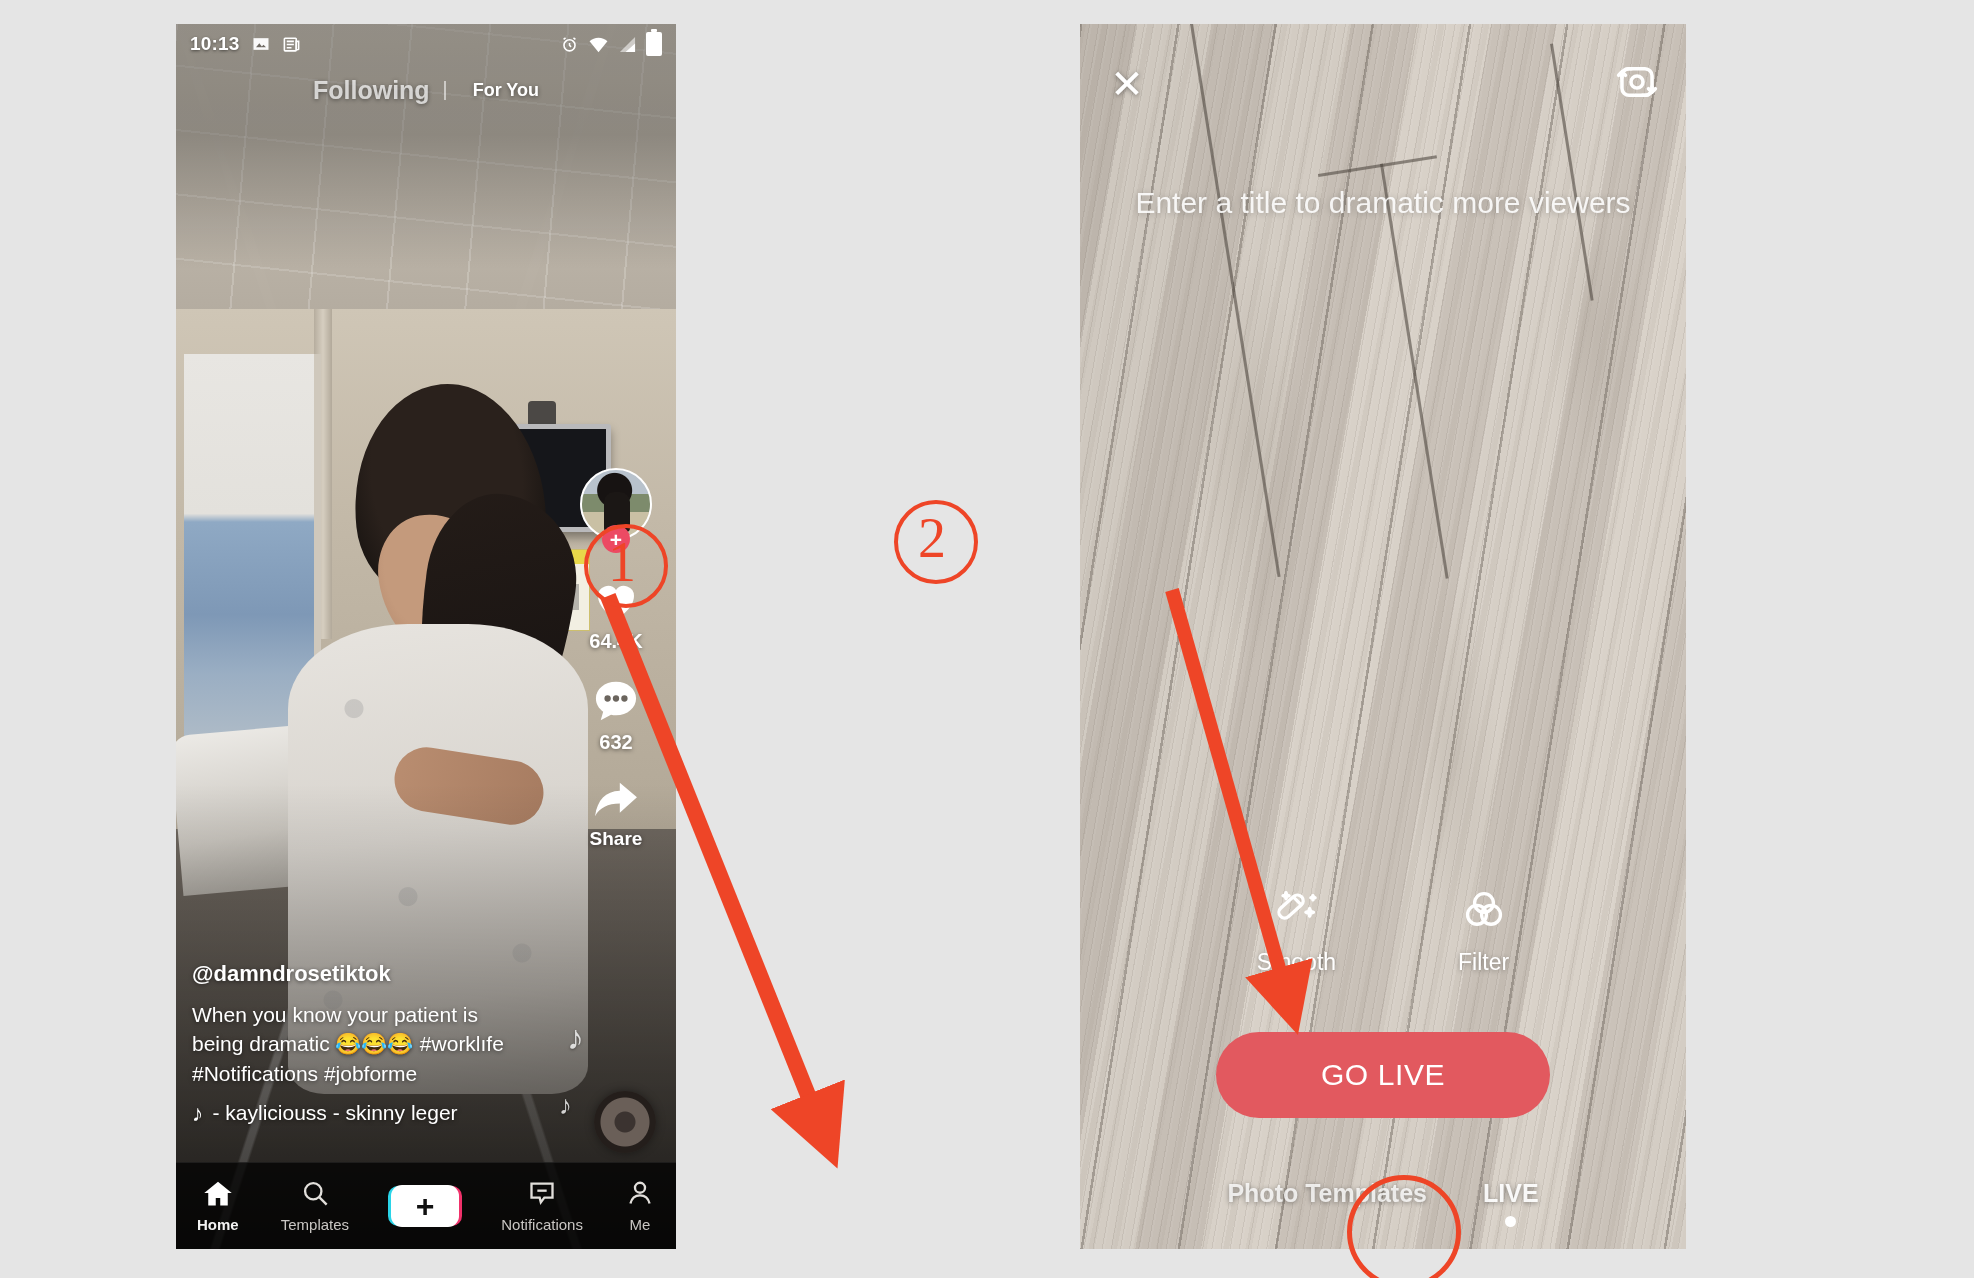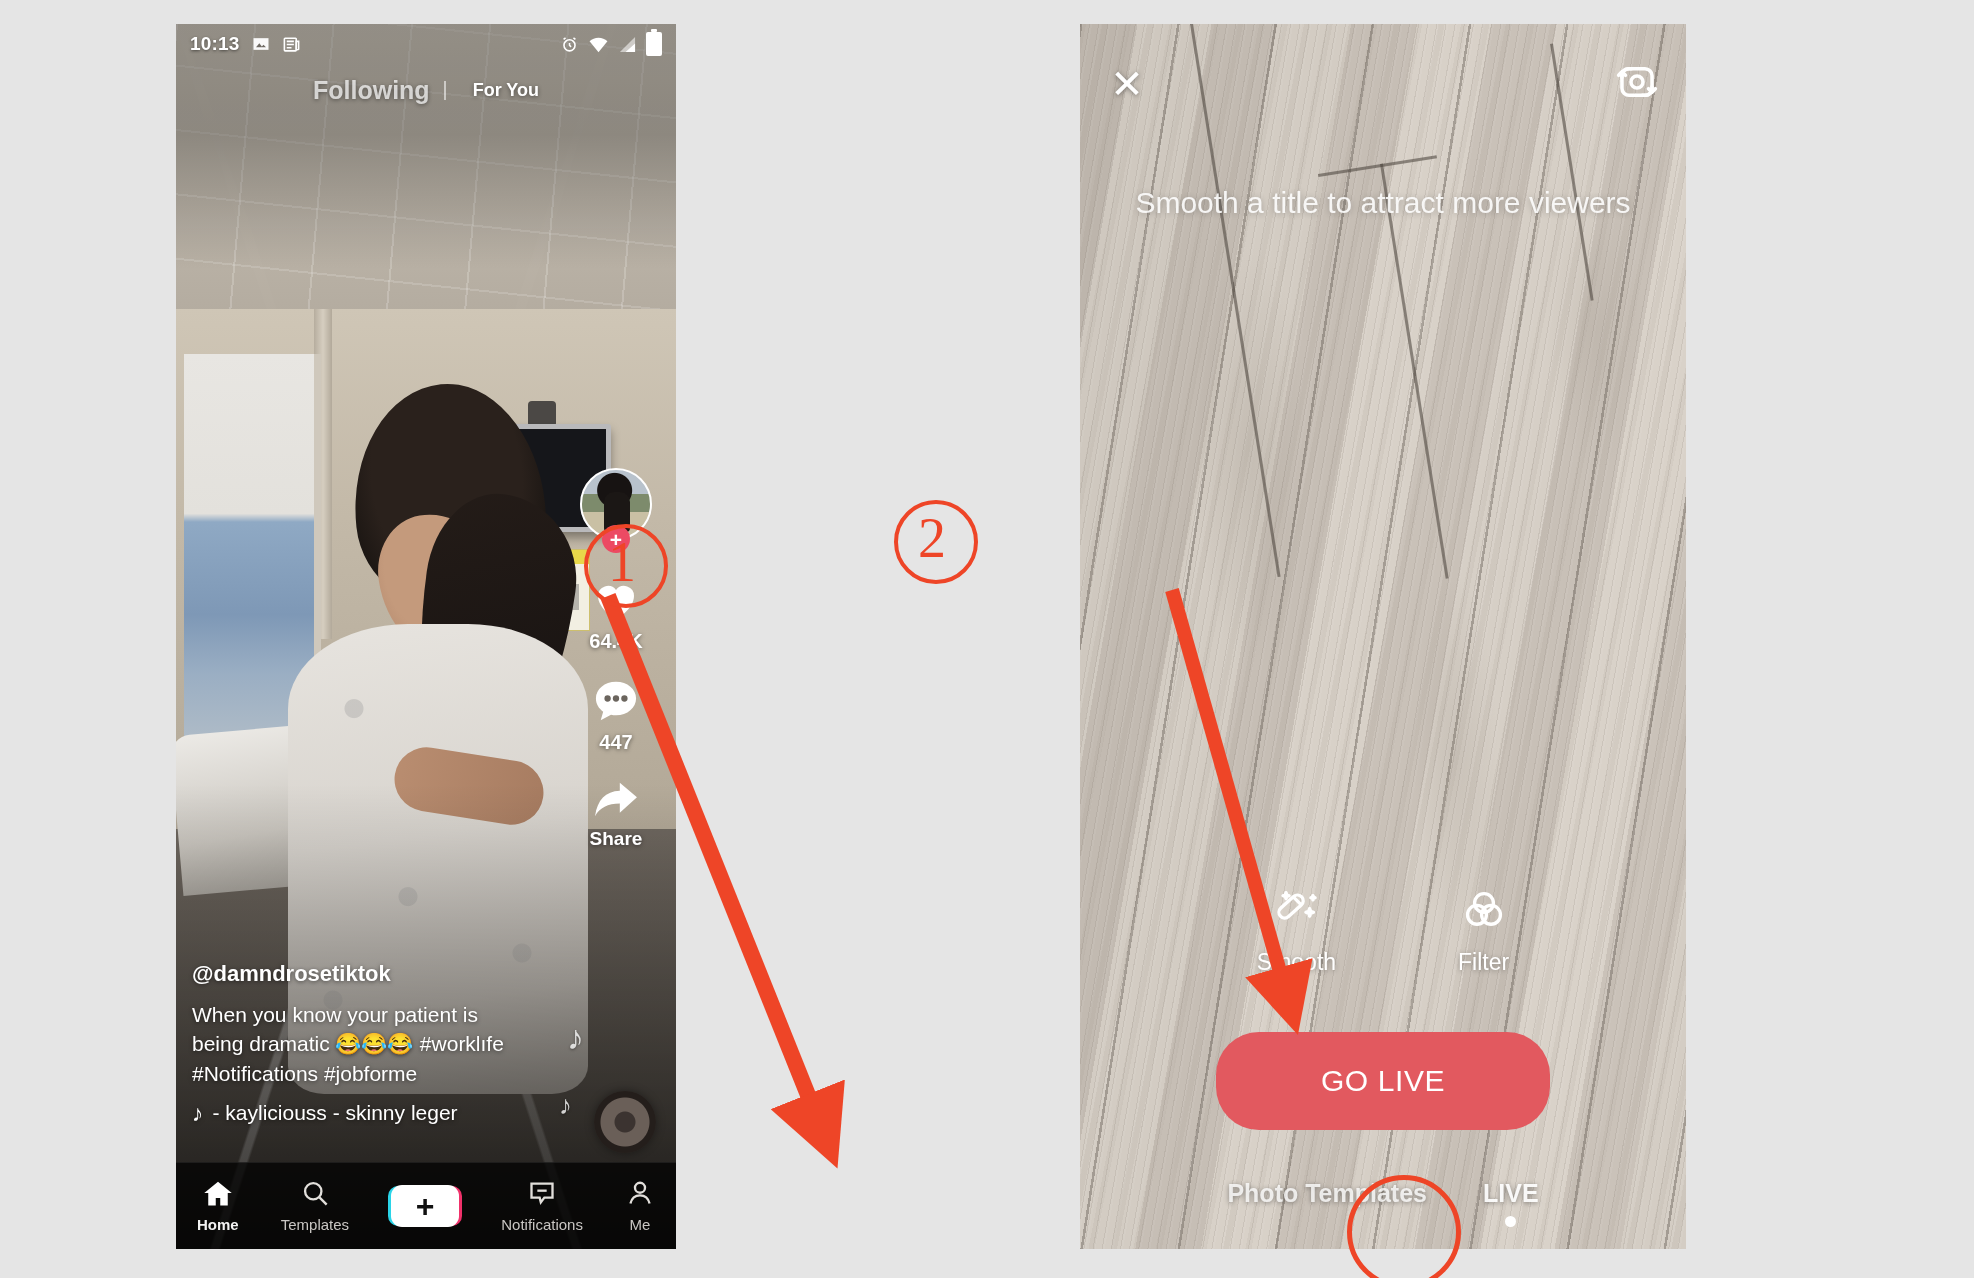--- a/index.html
+++ b/index.html
@@ -264,21 +264,21 @@
     text-shadow:0 1px 6px rgba(0,0,0,.25);
   }
   .live-tools{
     position:absolute;left:0;top:862px;width:100%;
     display:flex;justify-content:center;gap:122px;
   }
   .tool{display:flex;flex-direction:column;align-items:center;gap:11px;}
   .tool-label{color:#fff;font-size:23px;font-weight:400;text-shadow:0 1px 5px rgba(0,0,0,.35);}
   .golive-btn{
     position:absolute;left:50%;transform:translateX(-50%);top:1008px;
-    width:334px;height:98px;border-radius:43px;
+    width:334px;height:86px;border-radius:43px;
     background:#e2595f;
     display:flex;align-items:center;justify-content:center;
     color:#fff;font-size:30px;font-weight:400;letter-spacing:.6px;
   }
   .live-bottom{
     position:absolute;left:0;bottom:0;width:100%;height:92px;
     display:flex;align-items:center;justify-content:center;gap:56px;
   }
   .lb-item{display:flex;flex-direction:column;align-items:center;gap:8px;}
   .lb-text{color:rgba(255,255,255,.92);font-size:25px;font-weight:700;text-shadow:0 1px 5px rgba(0,0,0,.4);}
@@ -394,21 +394,21 @@
 
       <div class="rail-item">
         <span>
           <svg width="46" height="44" viewBox="0 0 24 23" fill="#fff">
               <path d="M12 1.5c6 0 10.5 3.9 10.5 8.7S18 19 12 19c-.9 0-1.8-.1-2.6-.3L4 21.5l1.3-4.4C3.1 15.5 1.5 13.1 1.5 10.2 1.5 5.4 6 1.5 12 1.5z"></path>
               <circle cx="7.6" cy="10.2" r="1.65" fill="#6b655e"></circle>
               <circle cx="12" cy="10.2" r="1.65" fill="#6b655e"></circle>
               <circle cx="16.4" cy="10.2" r="1.65" fill="#6b655e"></circle>
             </svg>
         </span>
-        <span class="rail-count">447</span>
+        <span class="rail-count">632</span>
       </div>
 
       <div class="rail-item">
         <span>
           <svg width="46" height="40" viewBox="0 0 24 21" fill="#fff">
               <path d="M14 1.5v4.2C6.5 6 2.2 10.5 1 19c2.6-4.4 6.6-6.6 13-6.6v4.8L23 9z"></path>
             </svg>
         </span>
         <span class="rail-label">Share</span>
       </div>
@@ -488,21 +488,21 @@
           <rect x="4.5" y="5.5" width="17" height="15" rx="4"></rect>
           <circle cx="13" cy="13" r="3.4"></circle>
           <path d="M4.5 10.5V9a3.5 3.5 0 0 1 3.5-3.5h2"></path>
           <path d="M21.5 15.5V17a3.5 3.5 0 0 1-3.5 3.5h-2"></path>
           <path d="M2.6 9.2l1.9-2 2 2"></path>
           <path d="M23.4 16.8l-1.9 2-2-2"></path>
         </svg>
       </div>
     </div>
 
-    <div class="title-placeholder">Smooth a title to attract more viewers</div>
+    <div class="title-placeholder">Enter a title to dramatic more viewers</div>
 
     <div class="live-tools">
       <div class="tool">
         <span>
           <svg width="48" height="48" viewBox="0 0 26 26" fill="none" stroke="#fff" stroke-width="1.8" stroke-linecap="round" stroke-linejoin="round">
             <rect x="2.5" y="14" width="15.5" height="6.2" rx="3.1" transform="rotate(-42 2.5 14)"></rect>
             <path d="M12.2 6.6l3.1 3.1"></path>
             <path d="M20.4 12.2l.55 1.5 1.5.55-1.5.55-.55 1.5-.55-1.5-1.5-.55 1.5-.55z"></path>
             <path d="M7.6 3.6l.45 1.2 1.2.45-1.2.45-.45 1.2-.45-1.2-1.2-.45 1.2-.45z"></path>
             <path d="M22.2 5.2l.3.85.85.3-.85.3-.3.85-.3-.85-.85-.3.85-.3z"></path>

